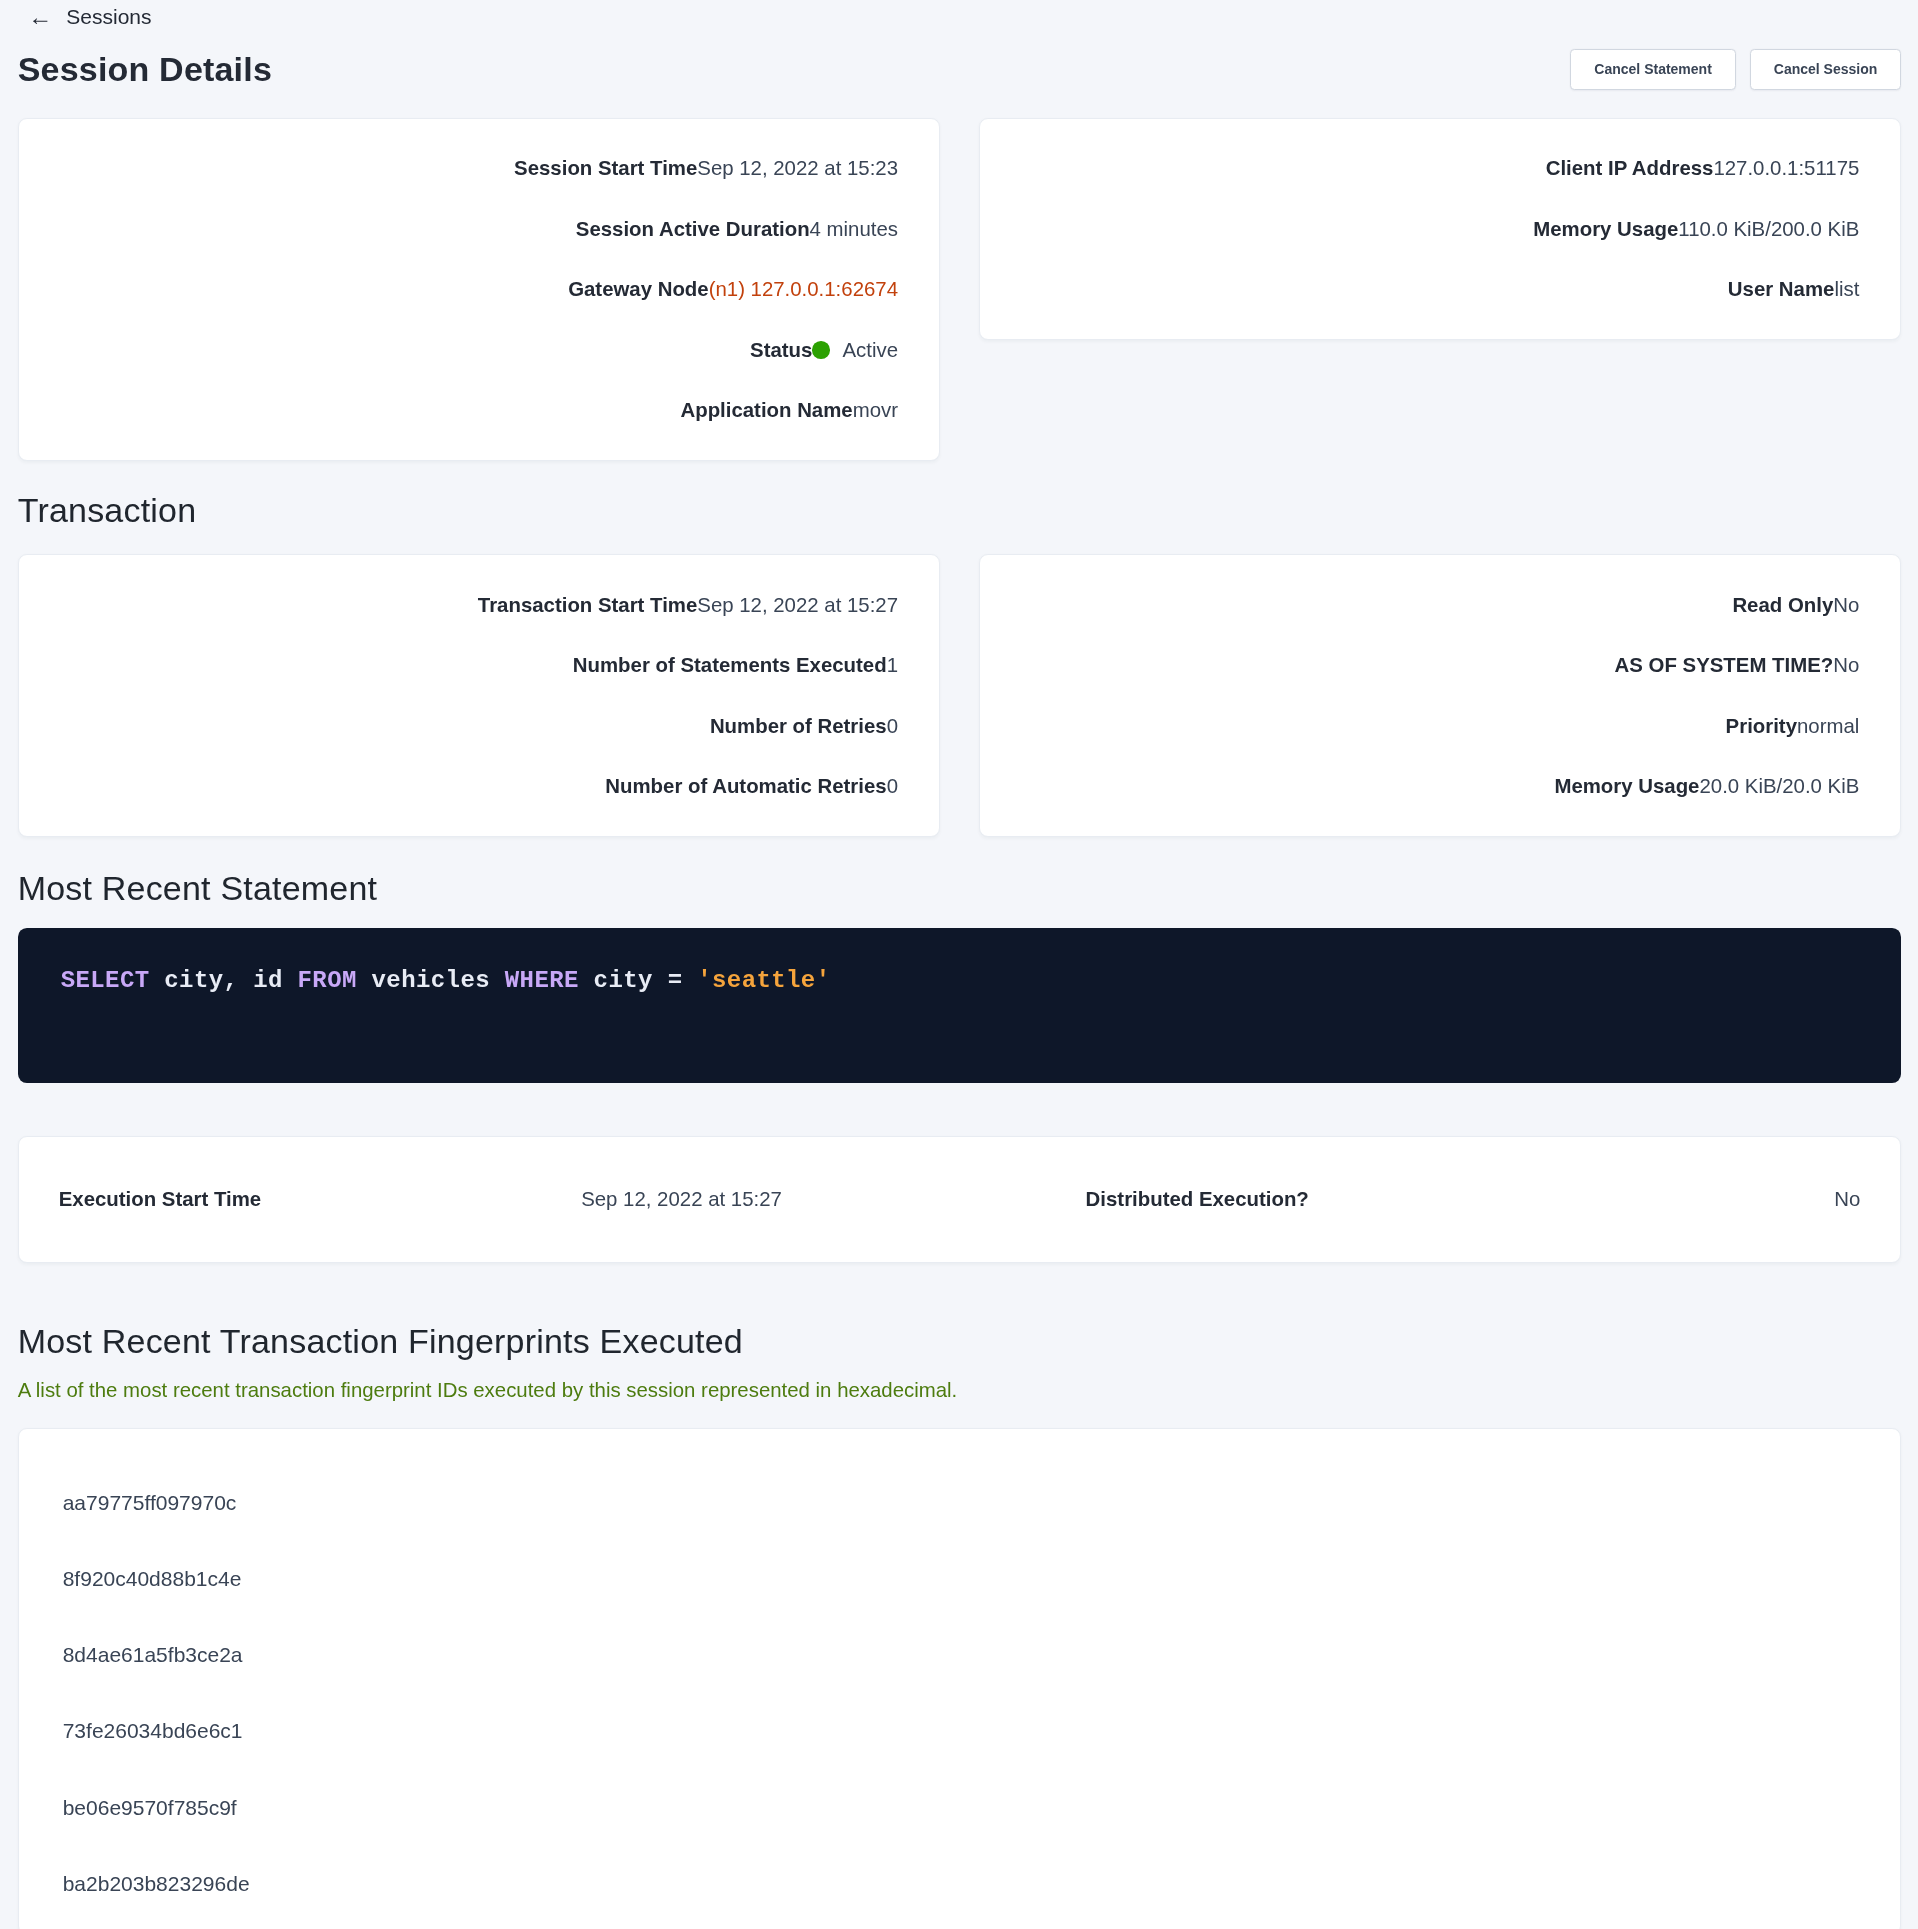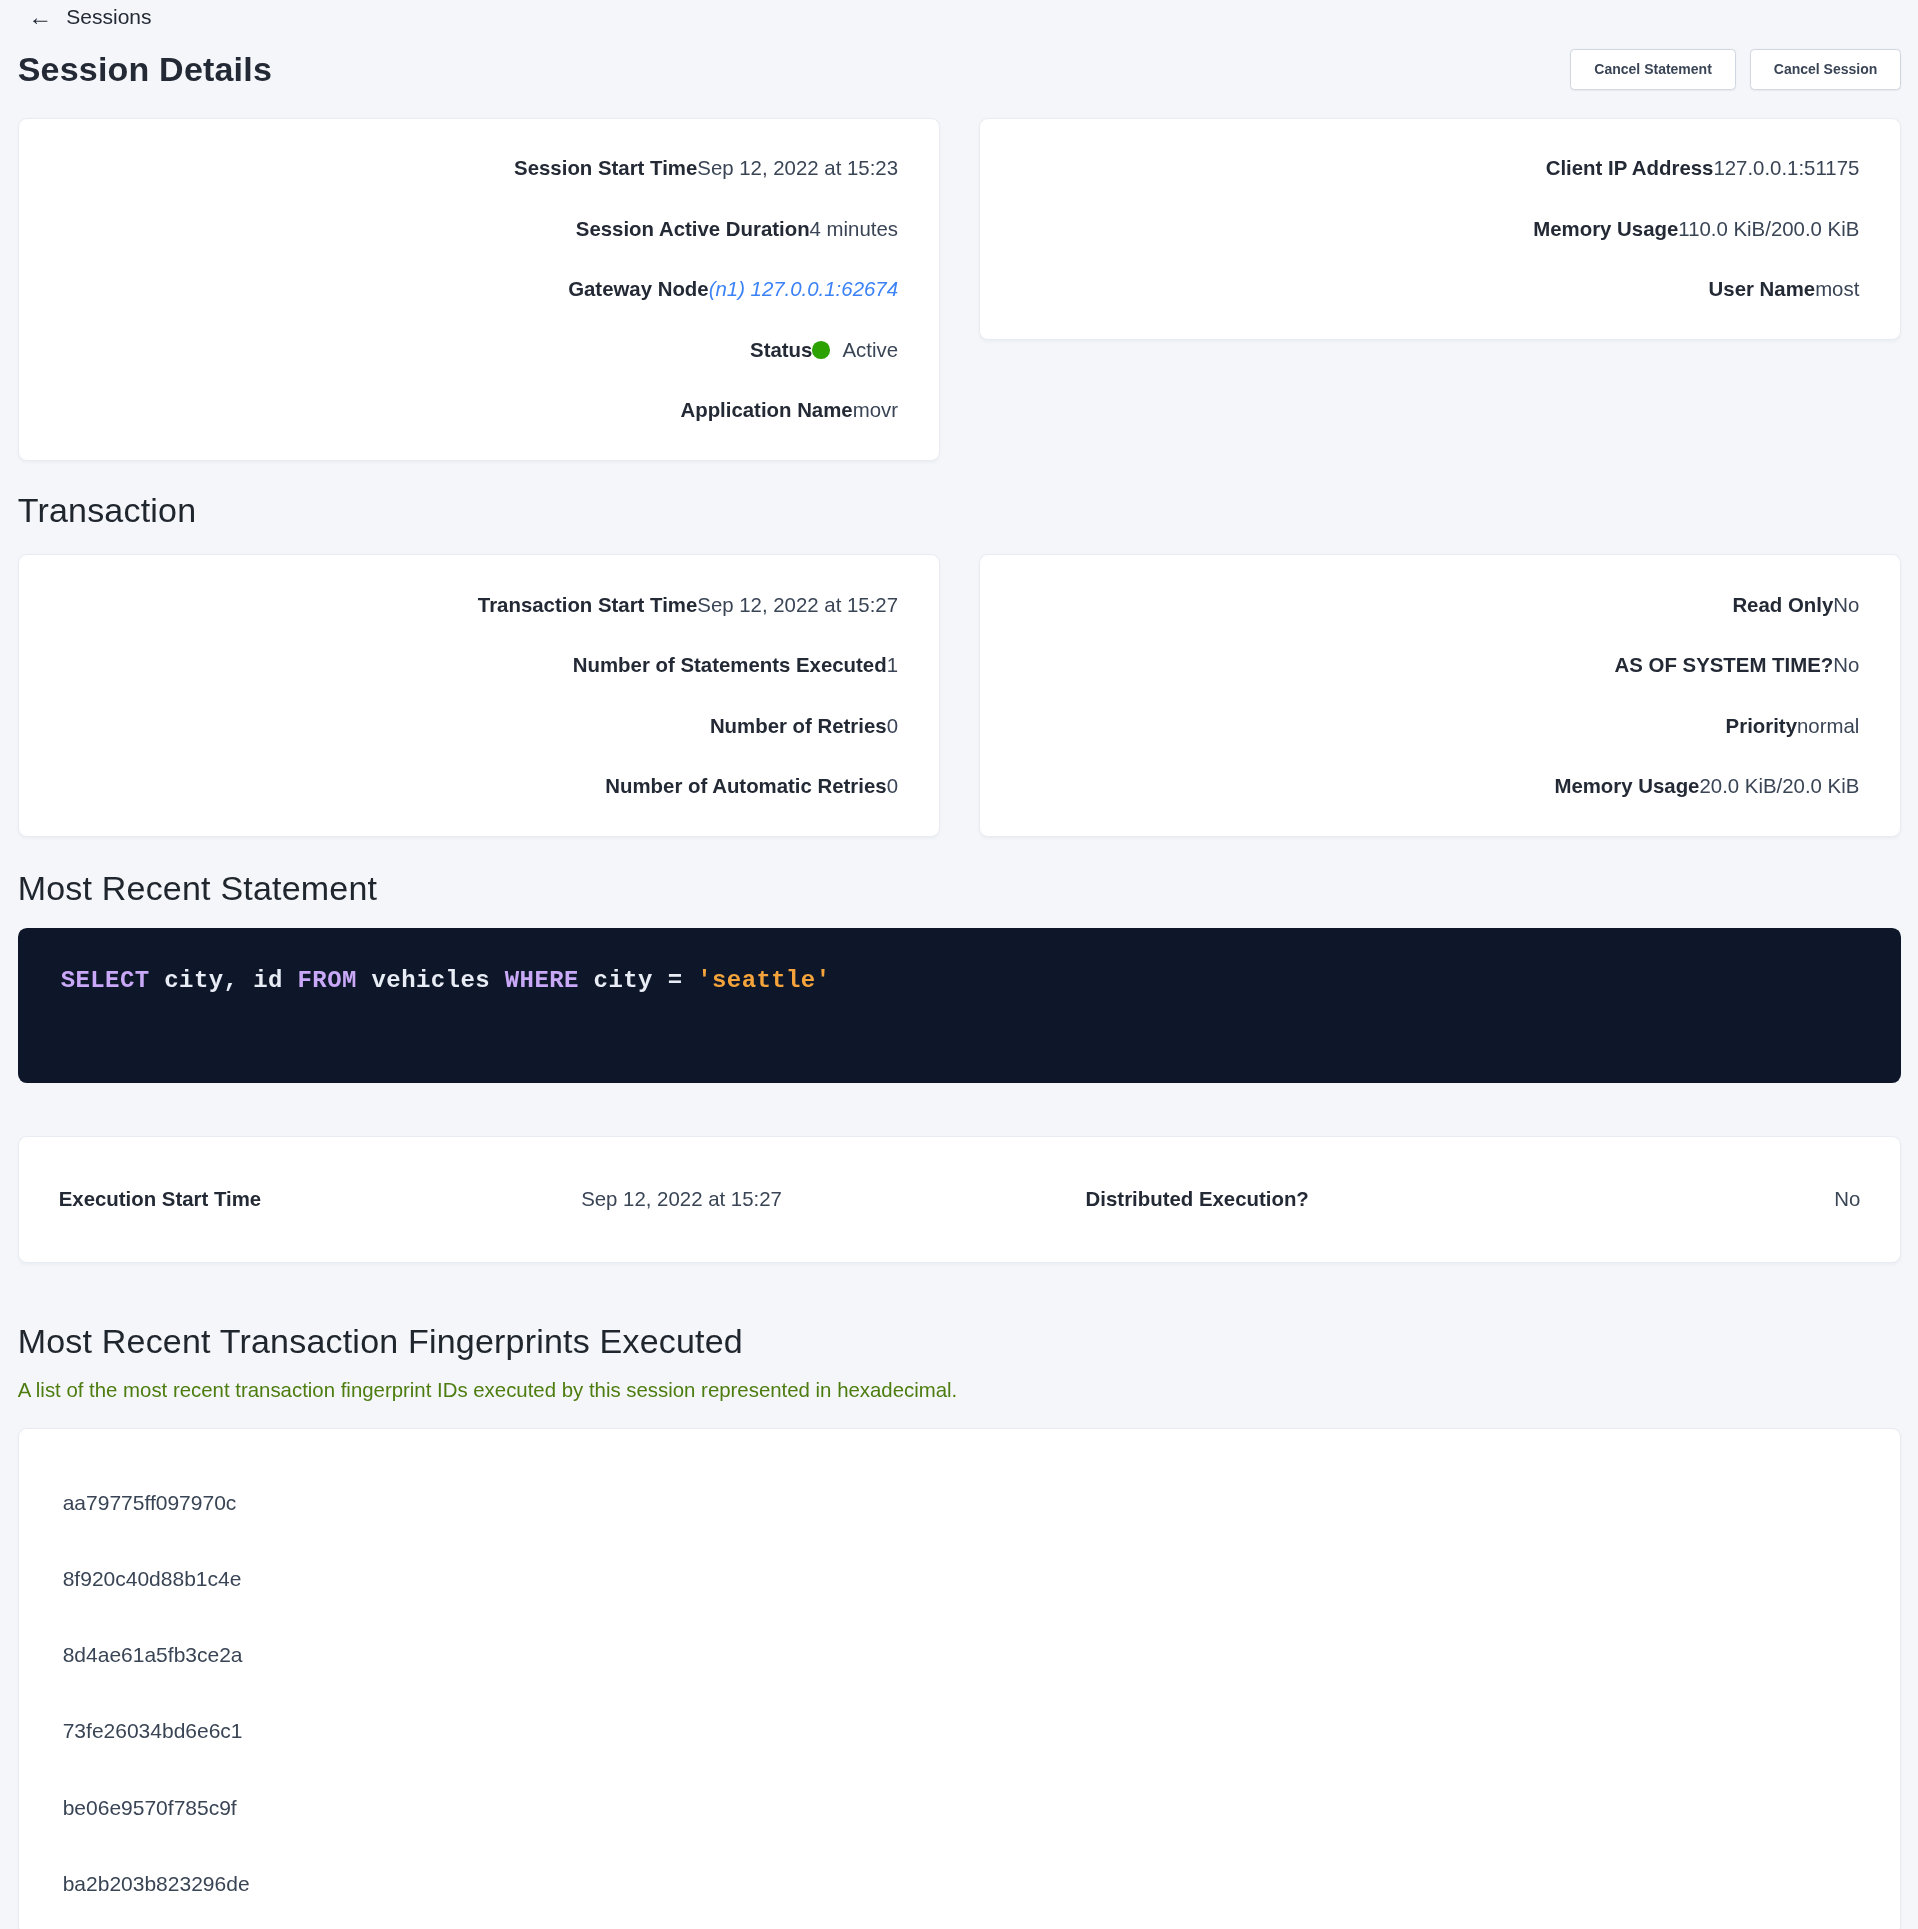--- a/index.html
+++ b/index.html
@@ -43,21 +43,21 @@
     border: 0.9px solid #e8ecf2; border-radius: 8.9px;
     padding: 19.5px 41px;
     box-shadow: 0 1.8px 3.5px rgba(32,42,63,0.04);
   }
   .srow {
     display: flex; justify-content: flex-end; align-items: center;
     padding: 17px 0; font-size: 20.4px; line-height: 1.3;
   }
   .lbl { font-weight: 700; color: #242a35; }
   .val { color: #394455; text-align: right; }
-  .val.link { color: #3b82f6; text-decoration: none; cursor: pointer; font-style: italic; }
+  .val.link { color: #c2410c; text-decoration: none; cursor: pointer; }
   .status-wrap { display: inline-flex; align-items: center; gap: 12.4px; }
   .dot {
     width: 17.7px; height: 17.7px; border-radius: 50%;
     background: #2ca102; display: inline-block;
   }
 
   
   .section-heading {
     font-size: 34px; font-weight: 400; color: #20262e;
     margin: 30px 0 24px 0; letter-spacing: 0.2px;
@@ -148,21 +148,21 @@
       <div class="srow">
         <span class="lbl">Client IP Address</span>
         <span class="val">127.0.0.1:51175</span>
       </div>
       <div class="srow">
         <span class="lbl">Memory Usage</span>
         <span class="val">110.0 KiB/200.0 KiB</span>
       </div>
       <div class="srow">
         <span class="lbl">User Name</span>
-        <span class="val">most</span>
+        <span class="val">list</span>
       </div>
     </div>
   </div>
 
   
   <h3 class="section-heading">Transaction</h3>
 
   <div class="cards-row" style="margin-top: 0;">
     <div class="card">
       <div class="srow">

